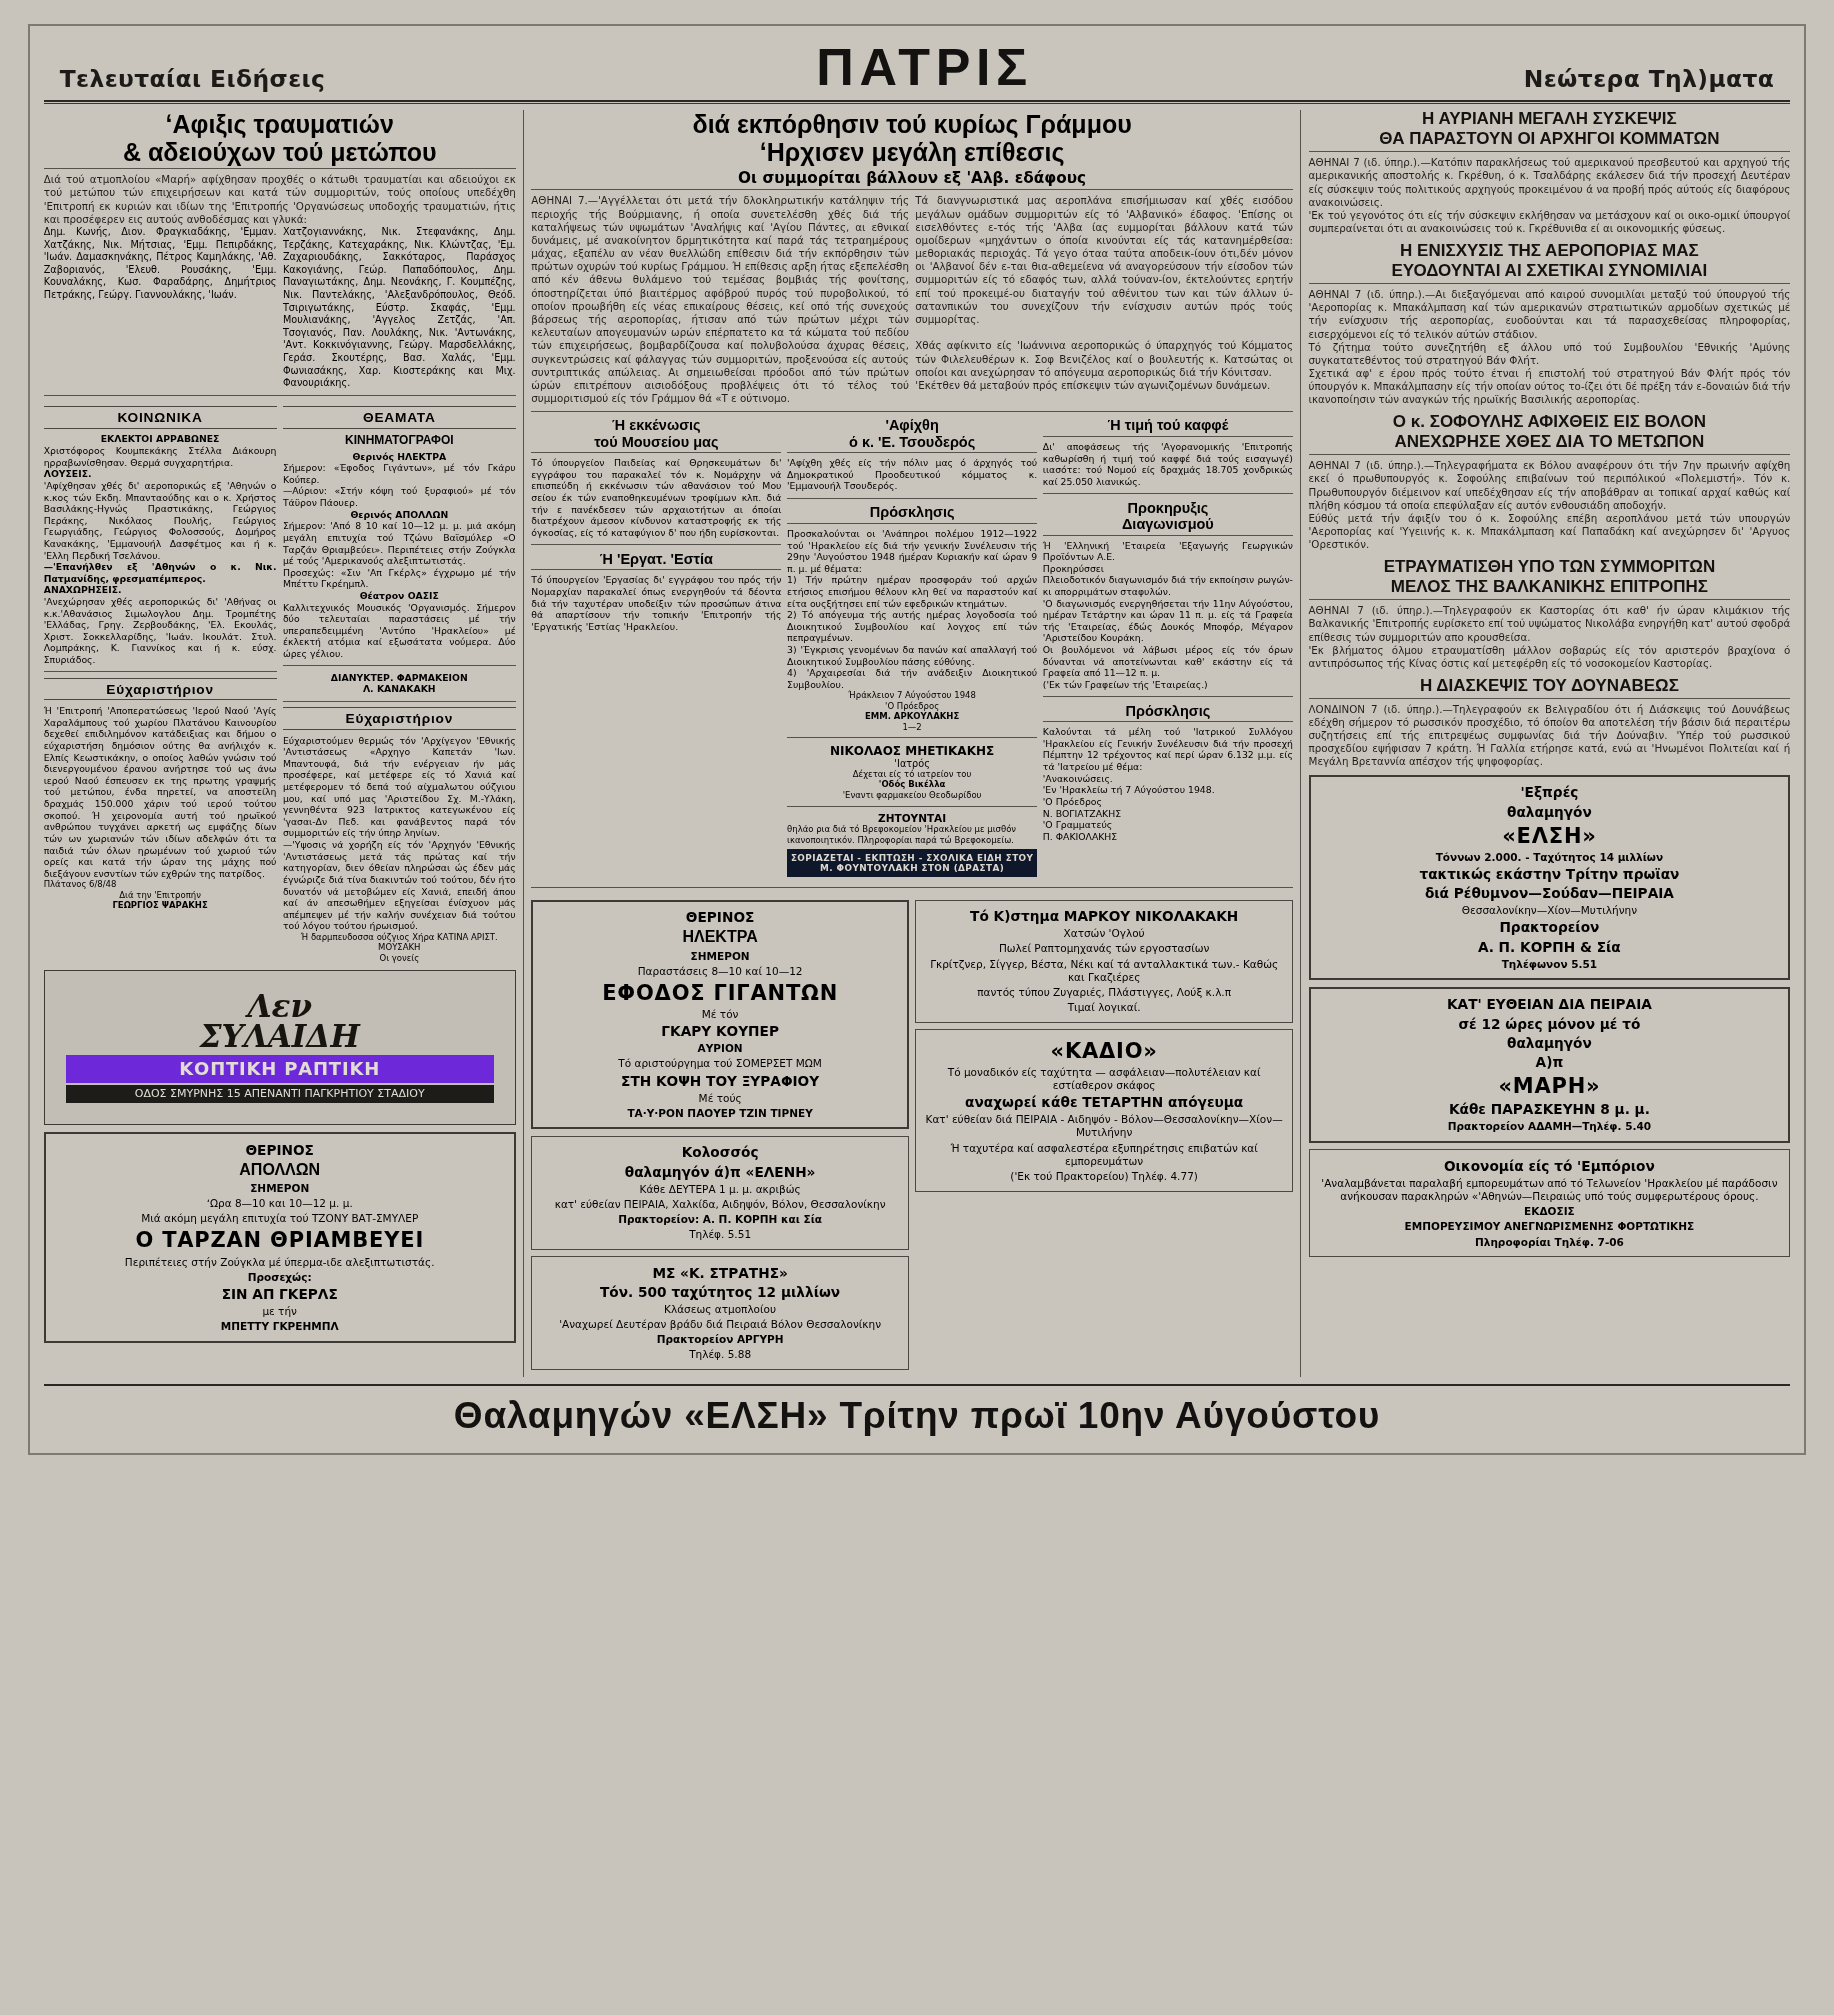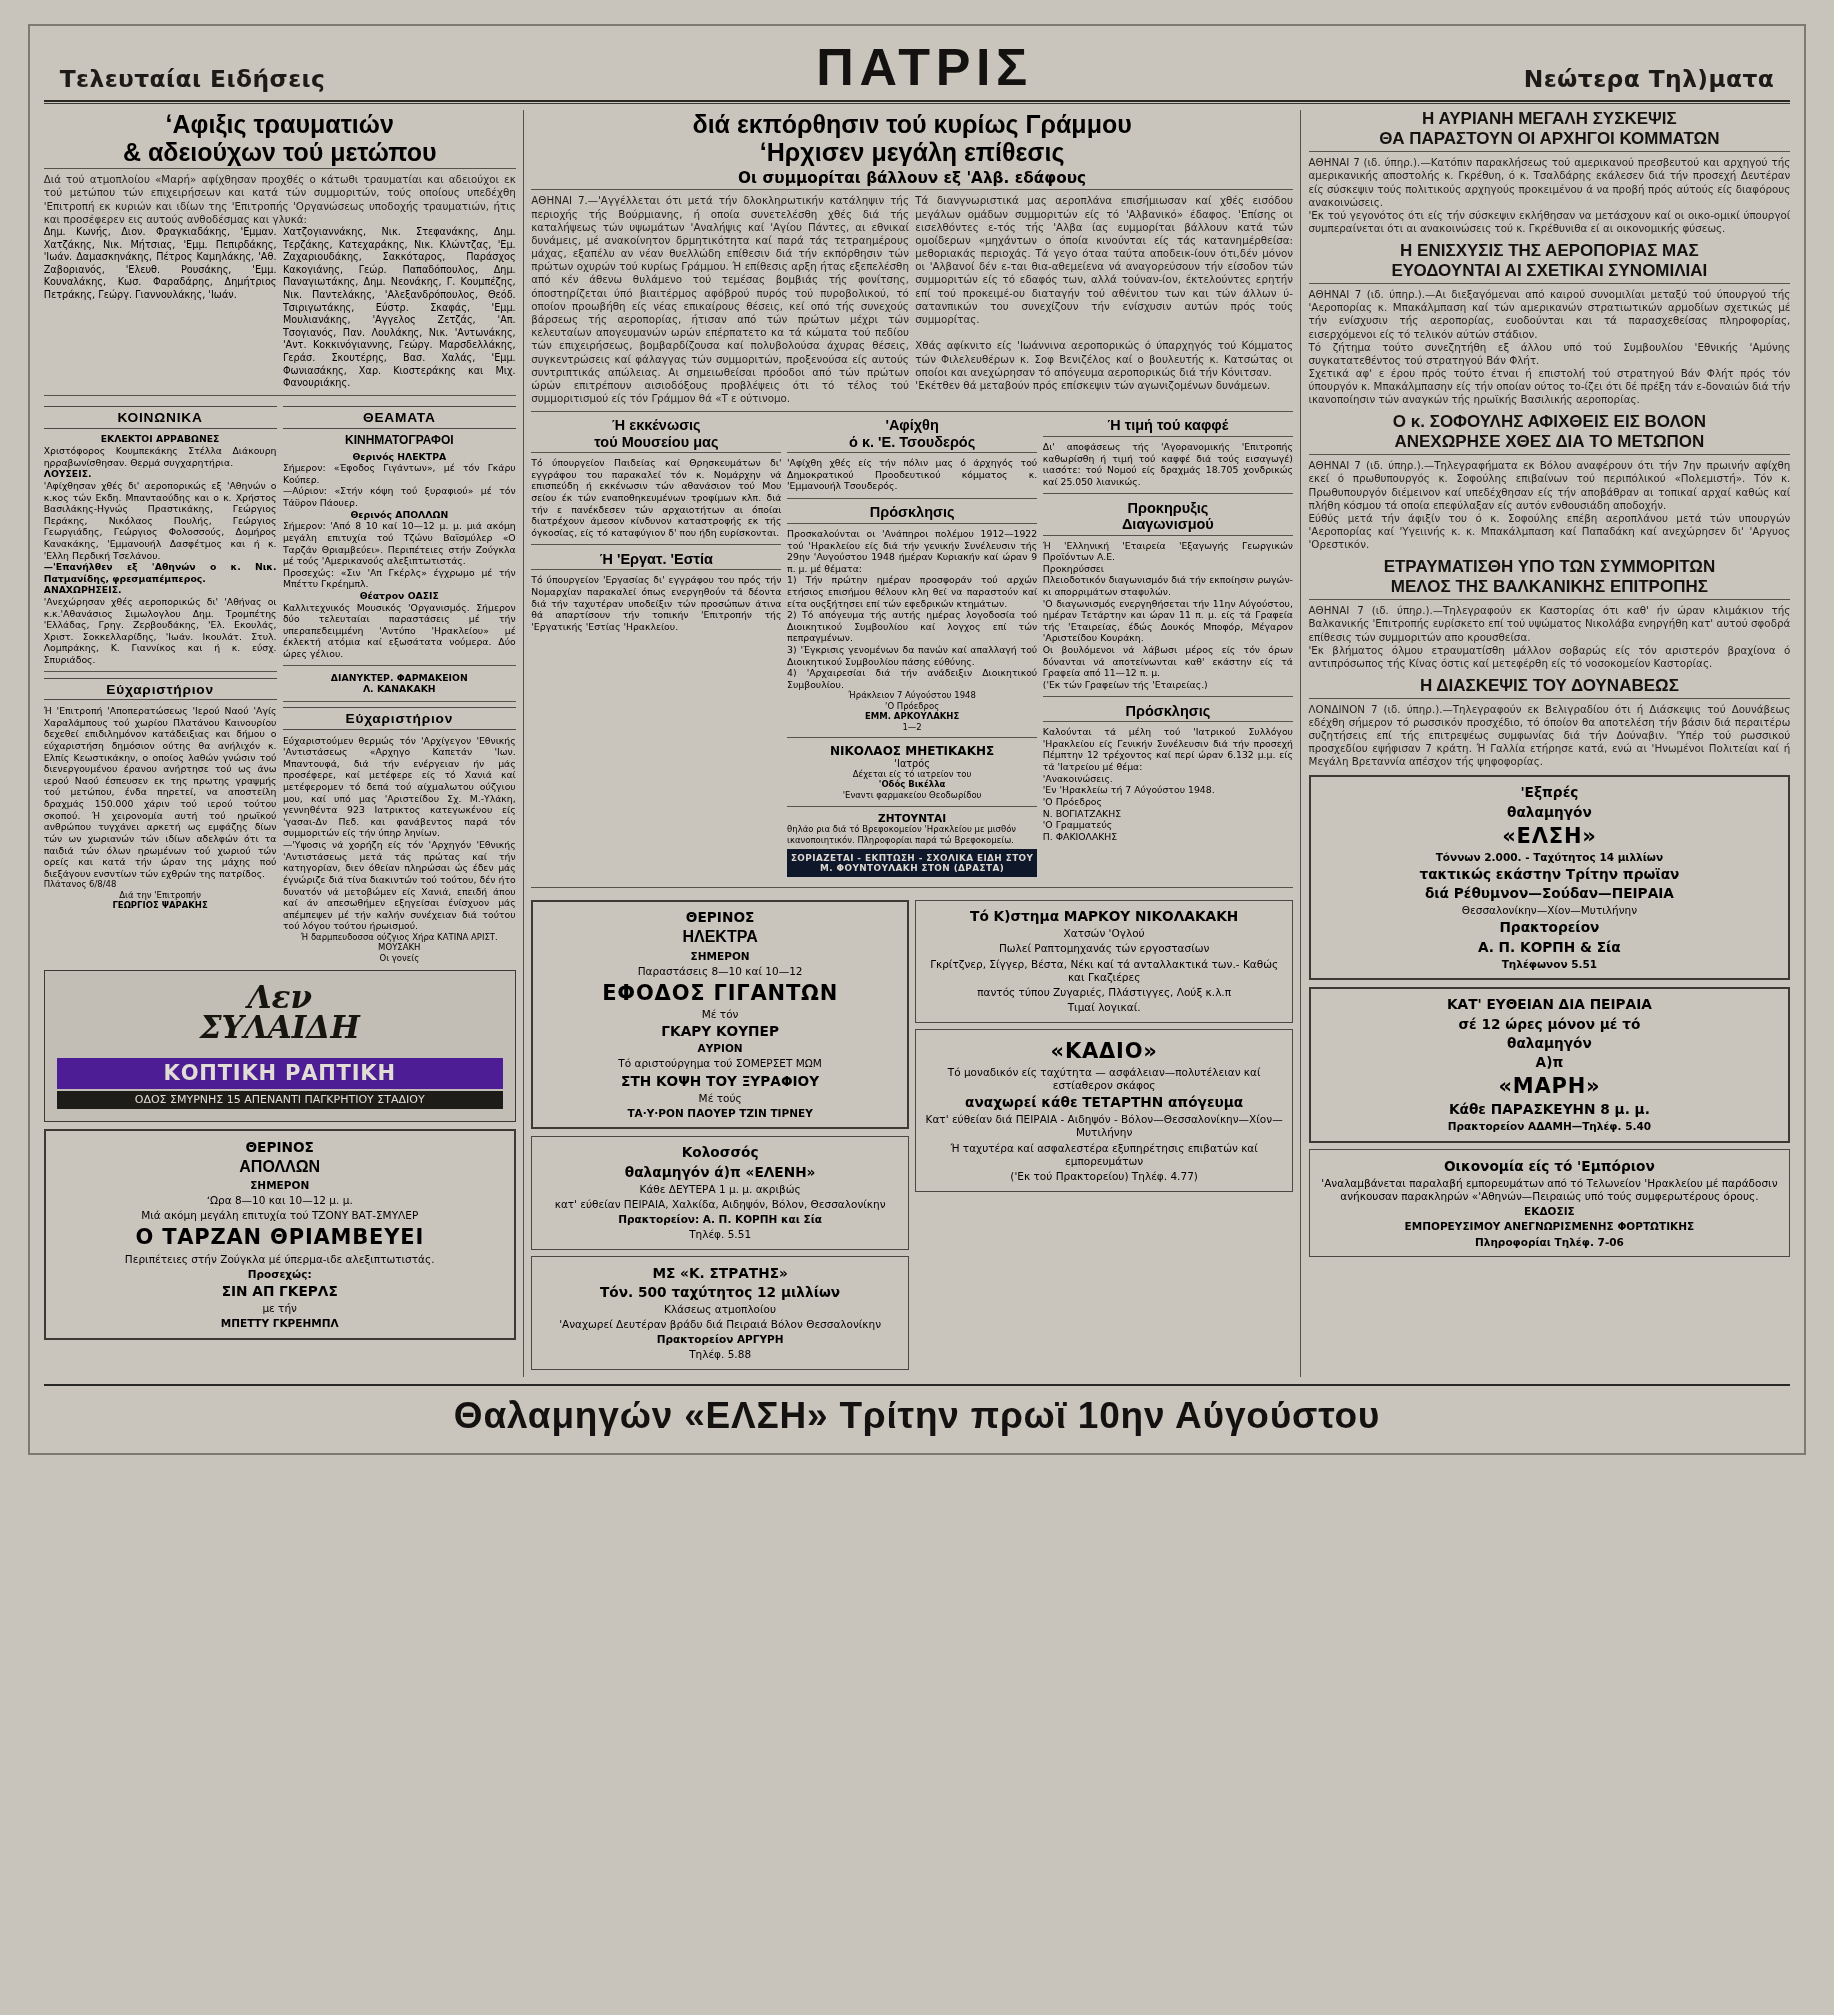--- a/index.html
+++ b/index.html
@@ -95,28 +95,28 @@
     text-align:center;font-family:"Liberation Sans",sans-serif;font-weight:700;
     font-size:37px;letter-spacing:0.8px;color:#131210;padding:8.9px 0 2.4px 0;
   }
   .footer-rule{border-top:2.4px solid #2a2824;margin-top:7.3px;}
 
   .blackbox{
     background:#0f172a;color:#ddd8cf;padding:4px 3.2px;text-align:center;
     font-size:8.9px;font-weight:700;letter-spacing:0.4px;margin:4px 0;
   }
   .logo-ad{
-    border:1.6px solid #3c3a35;padding:12px;text-align:center;margin:7.3px 0;
+    border:1.6px solid #3c3a35;padding:21px;text-align:center;margin:7.3px 0;
     background:#c3beb5;
   }
   .logo-ad .script{
     font-family:"DejaVu Serif", serif;font-style:italic;font-weight:700;
     font-size:31px;line-height:0.95;color:#16150f;
   }
-  .logo-ad .blk{background:#4c1d95;color:#e2ddd4;font-weight:700;font-size:21px;padding:3.2px 1.6px;margin-top:16px;letter-spacing:0.8px;}
+  .logo-ad .blk{background:#6d28d9;color:#e2ddd4;font-weight:700;font-size:18px;padding:3.2px 1.6px;margin-top:4px;letter-spacing:0.8px;}
   .logo-ad .addr{background:#1e1c19;color:#e2ddd4;font-size:11px;padding:2.4px 0.8px;margin-top:2.4px;}
 
   .news-item{margin-bottom:6.4px;}
   .news-item .h{
     font-family:"Liberation Sans",sans-serif;font-weight:700;text-align:center;
     font-size:17px;line-height:1.1;color:#141310;margin-bottom:1.6px;
   }
   .ul-line{border-bottom:1.2px solid #55524c;margin:2.4px 0 4px 0;}
   .bold{font-weight:700;}
   .namecol{font-size:9.7px;line-height:1.3;text-align:justify;}

